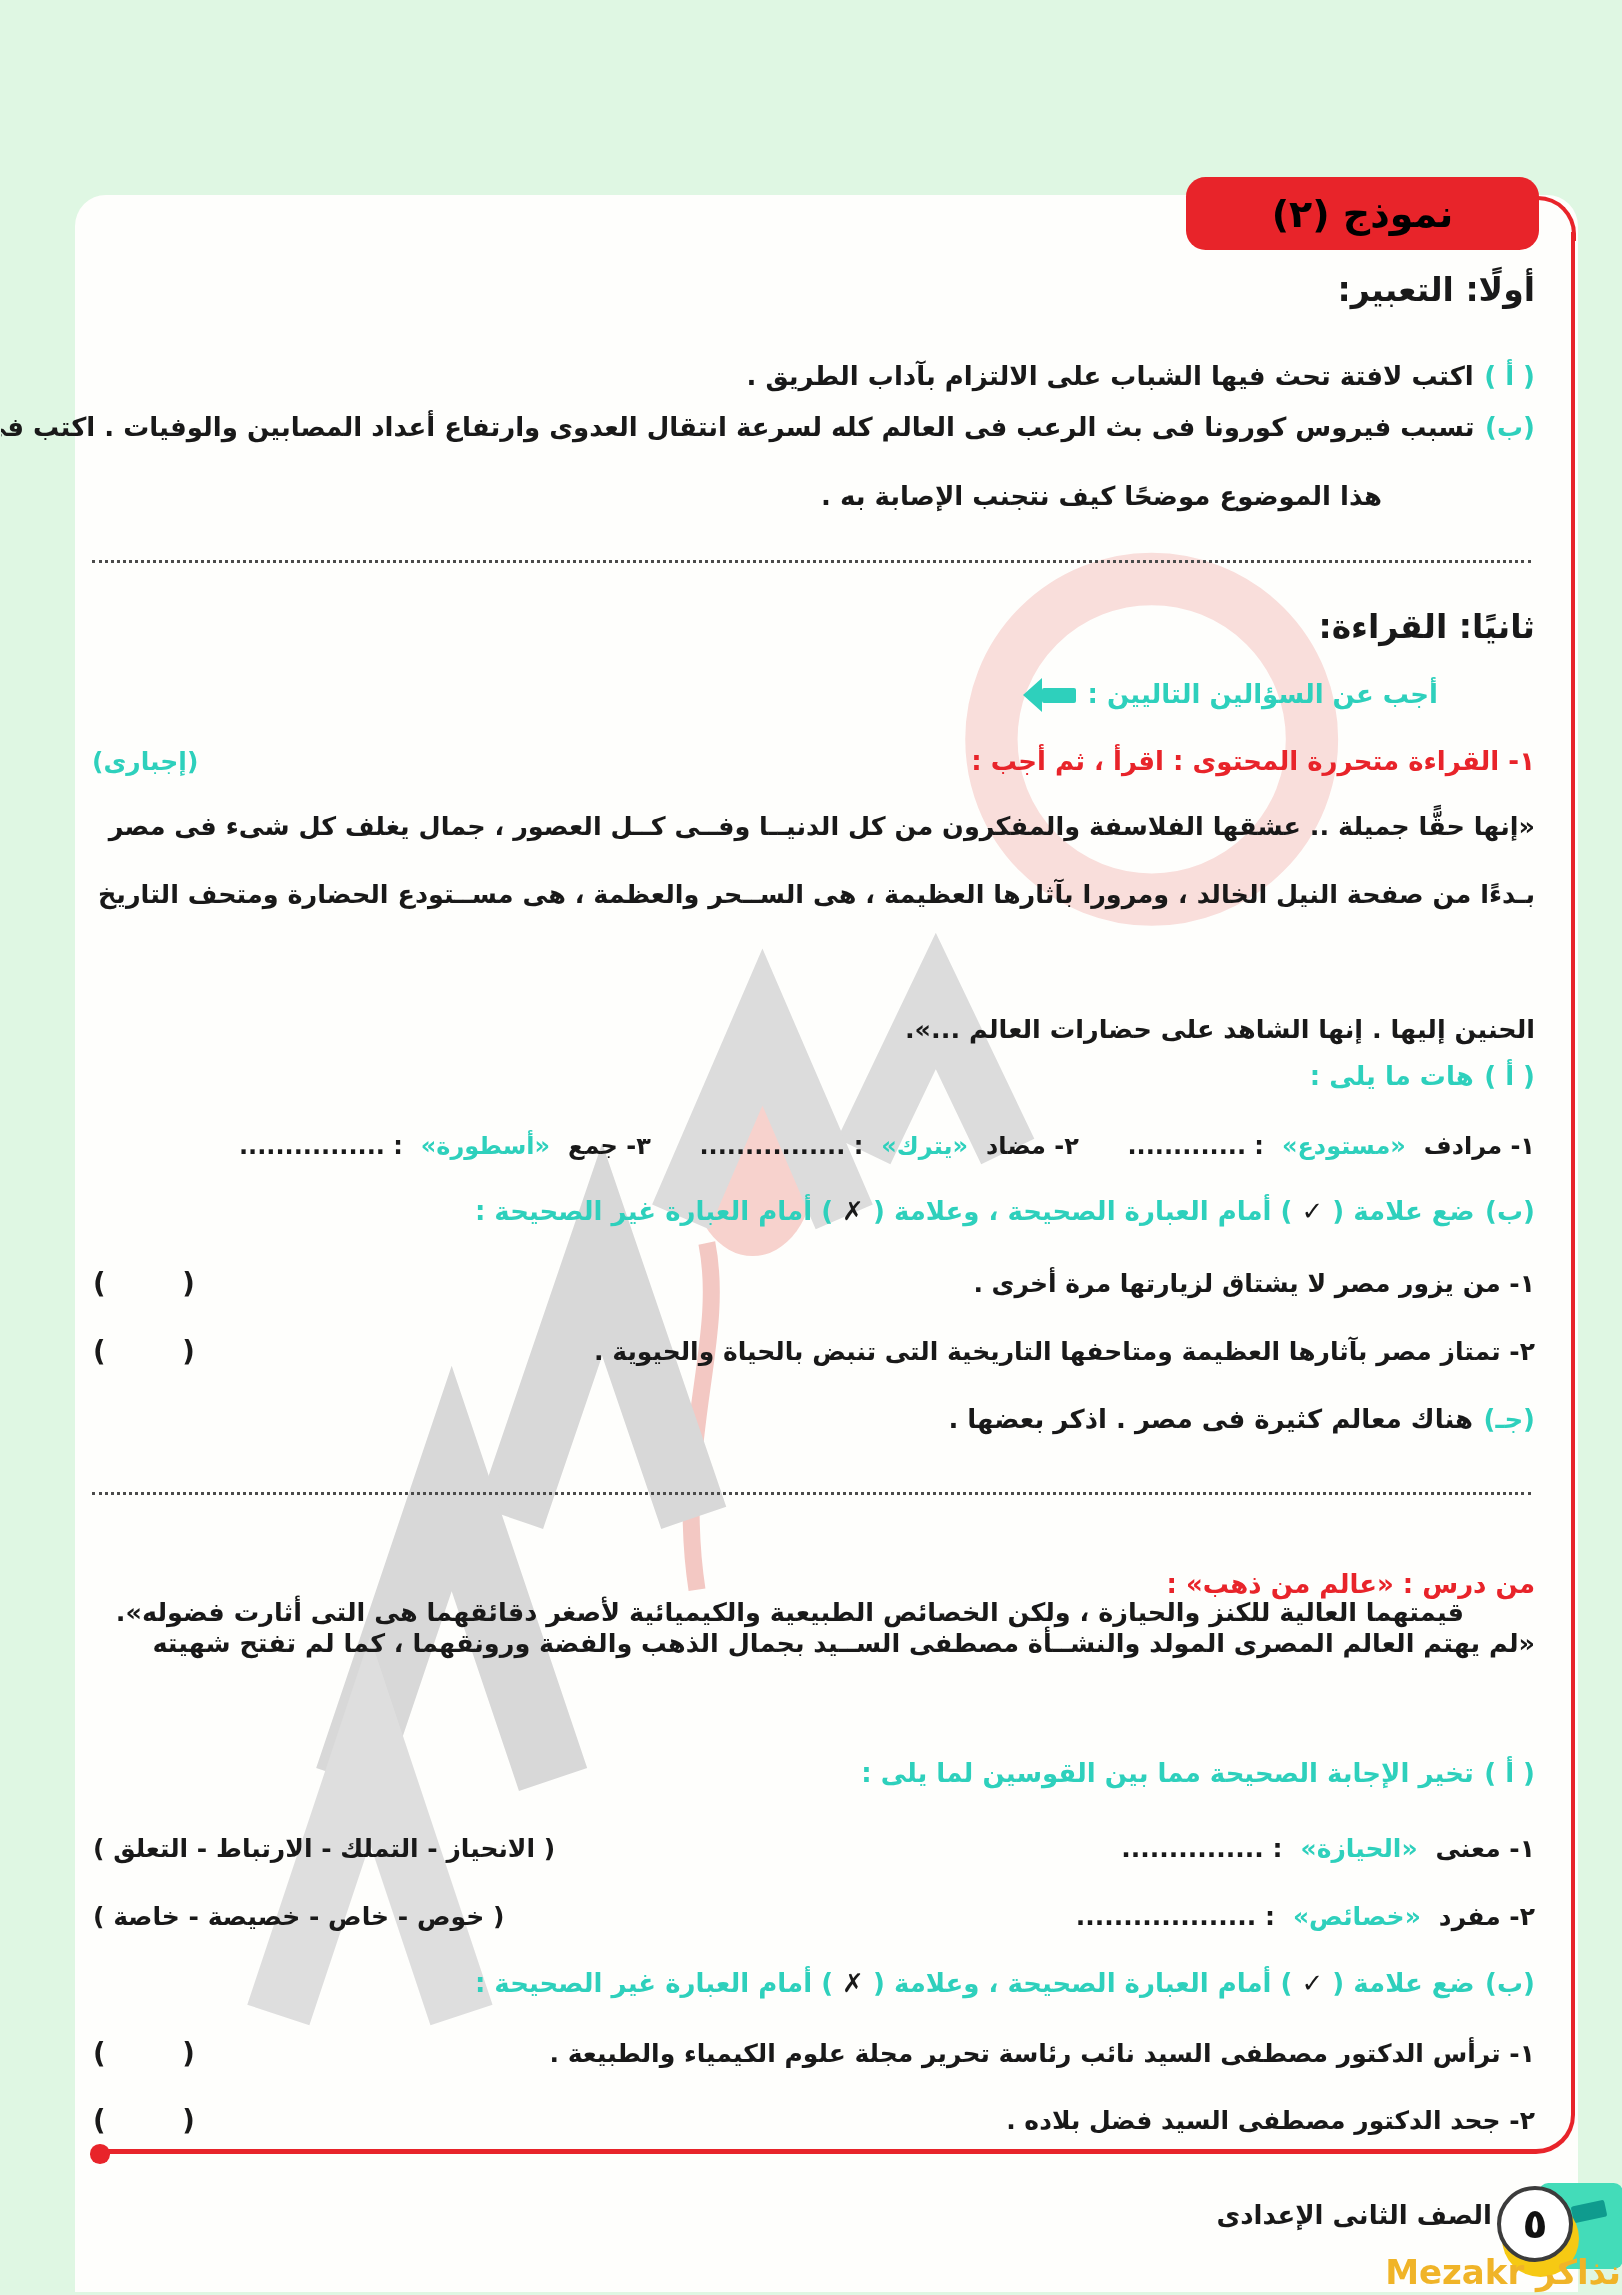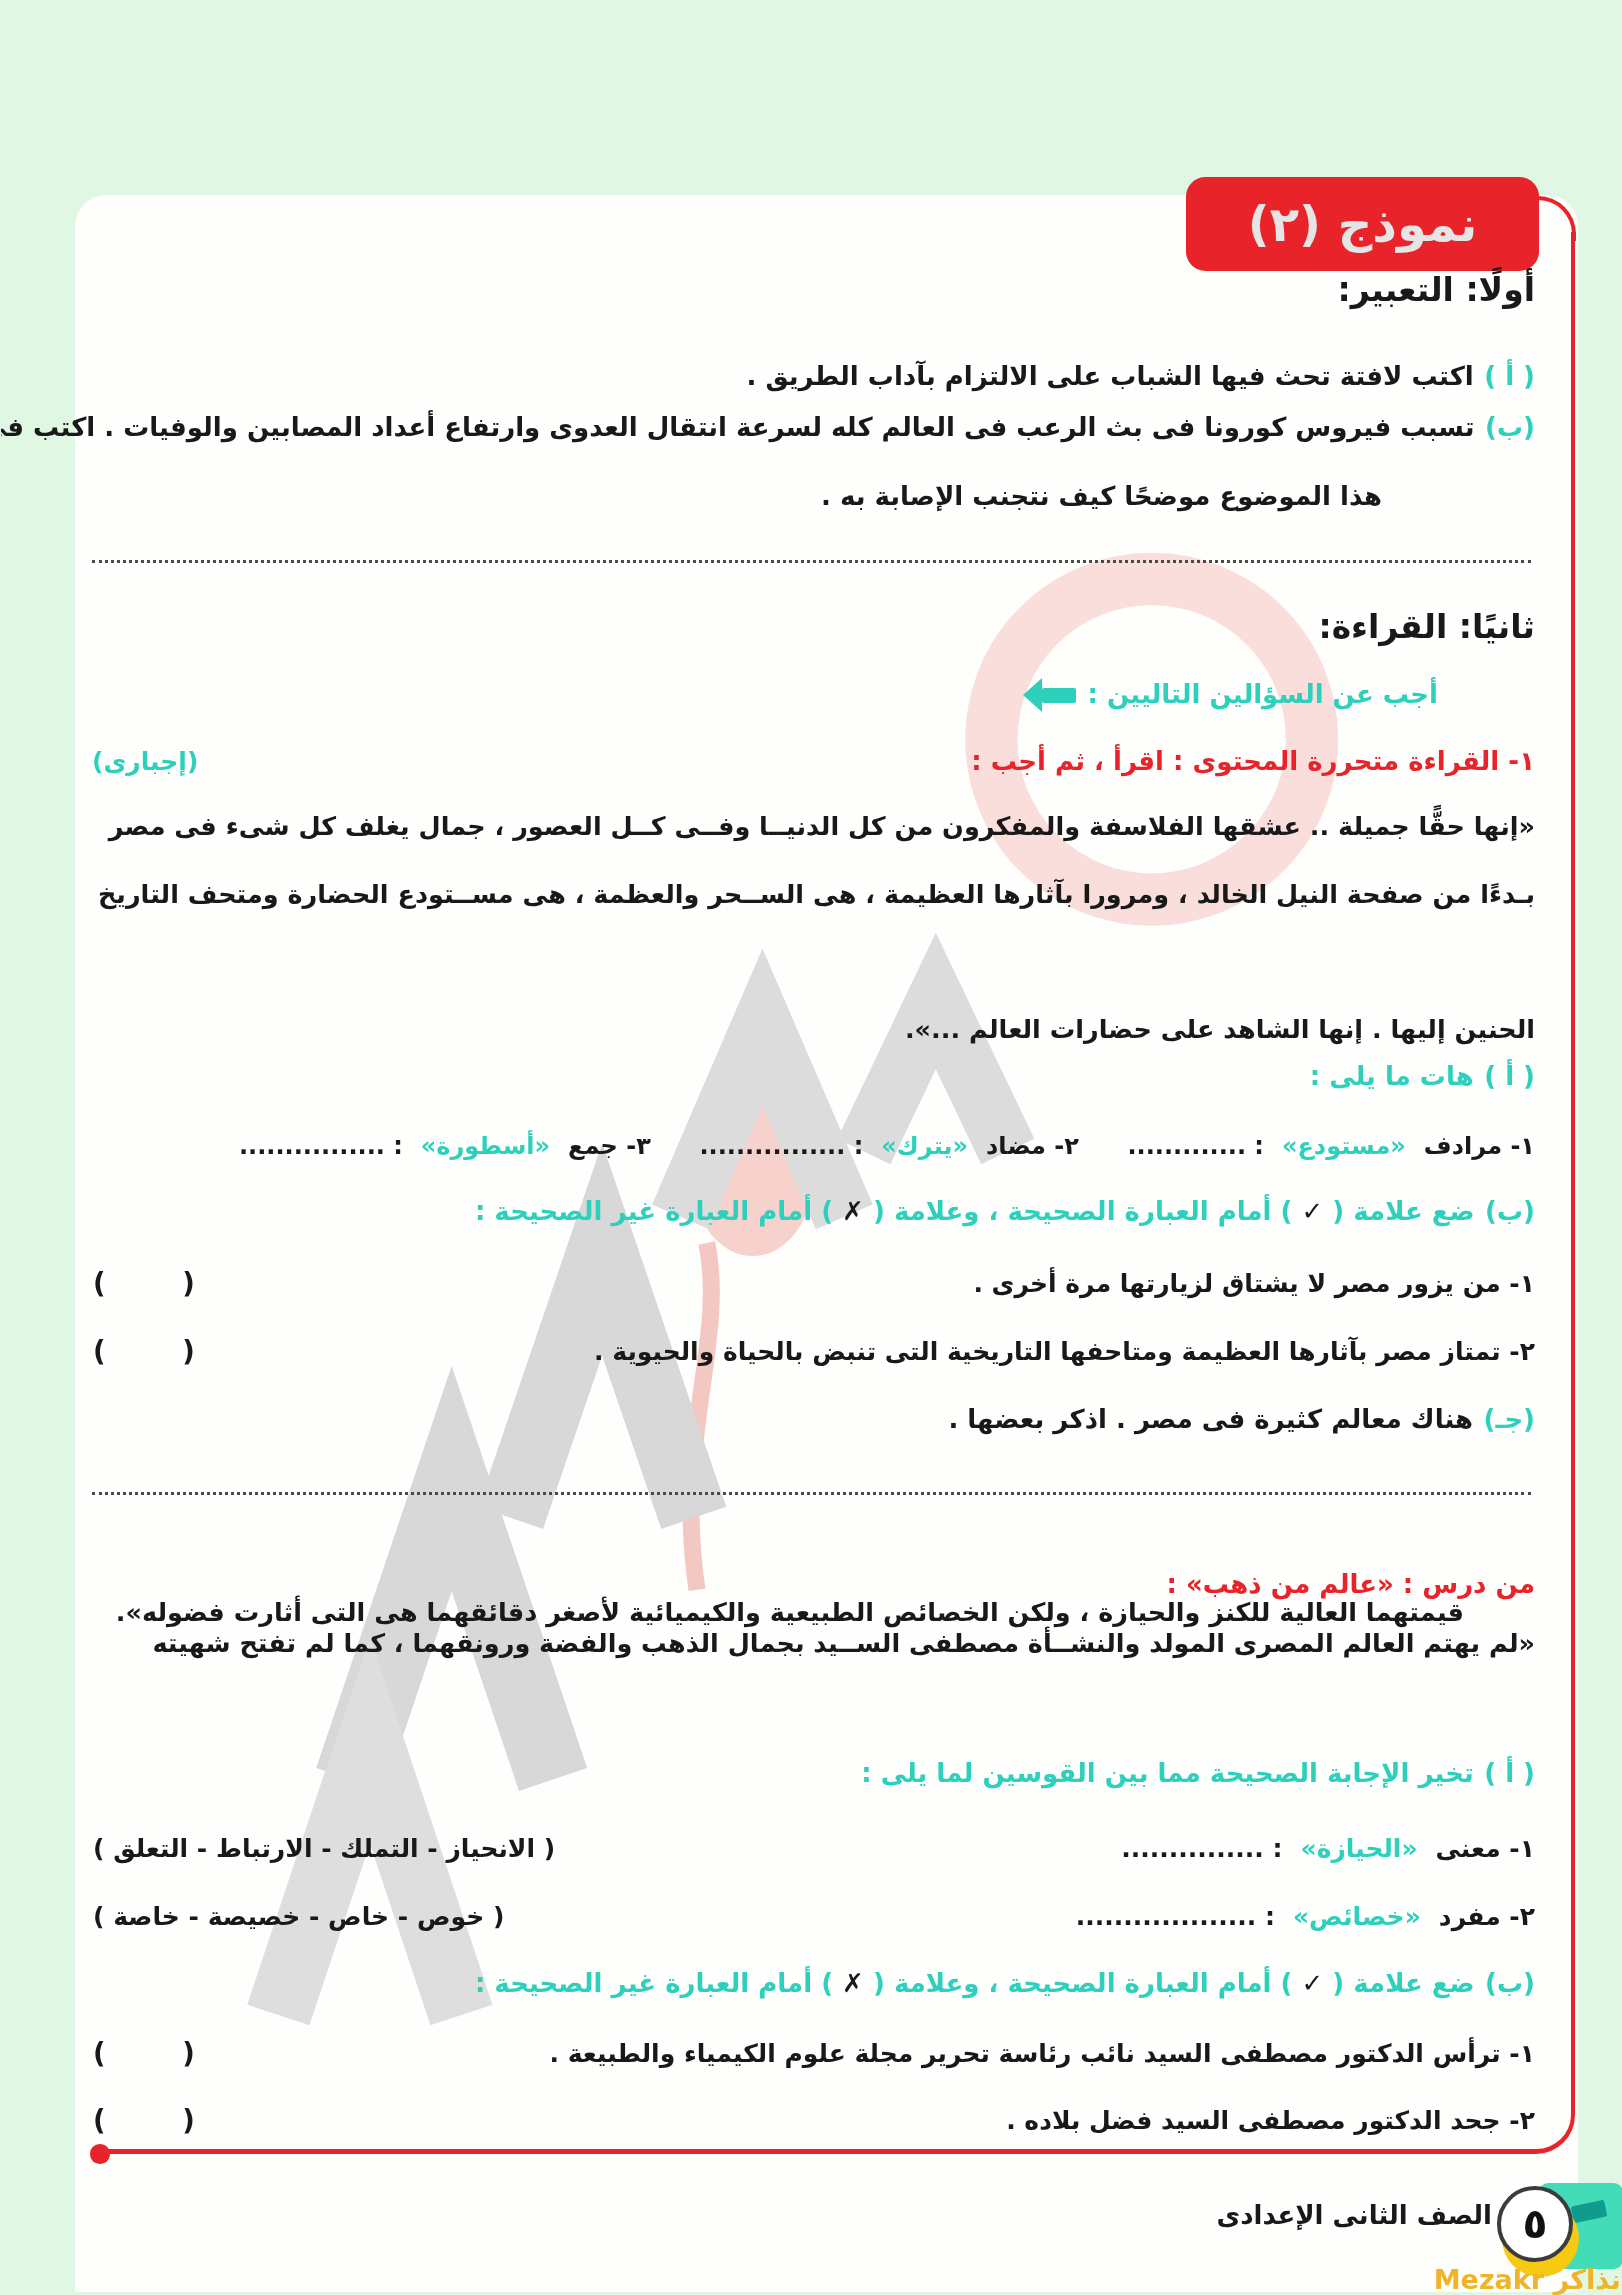--- a/index.html
+++ b/index.html
@@ -22,24 +22,24 @@
   .frame-arc{
     position:absolute;left:1531px;top:196px;width:41px;height:41px;
     border-top:4.6px solid #e8242a;border-right:4.6px solid #e8242a;
     border-top-right-radius:38px;z-index:2;
   }
   .frame-dot{
     position:absolute;left:90px;top:2144px;width:19.6px;height:19.6px;
     border-radius:50%;background:#e8242a;z-index:2;
   }
   .badge{
-    position:absolute;left:1186px;top:177px;width:353px;height:94px;
-    background:#e8242a;border-radius:19.6px;color:#e5e5e5;
+    position:absolute;left:1186px;top:177px;width:353px;height:73px;
+    background:#e8242a;border-radius:19.6px;color:#000000;
     display:flex;align-items:center;justify-content:center;
-    font-size:48px;font-weight:700;z-index:5;direction:rtl;
+    font-size:38px;font-weight:700;z-index:5;direction:rtl;
   }
   .row{
     position:absolute;right:88px;direction:rtl;text-align:right;
     white-space:nowrap;font-weight:700;color:#191919;z-index:6;
   }
   .h1{font-size:33px;}
   .t40{font-size:26px;}
   .t39{font-size:25.5px;}
   .t38{font-size:25px;}
   .t37{font-size:24px;}
@@ -88,23 +88,22 @@
     border-radius:50%;background:#f6c913;z-index:4;
   }
   .page-circle{
     position:absolute;left:1497px;top:2186px;width:68px;height:68px;
     background:#ffffff;border:4.6px solid #3c3c3c;border-radius:50%;
     display:flex;align-items:center;justify-content:center;
     font-size:41px;font-weight:700;color:#111111;z-index:5;
   }
   .brand{
     position:absolute;left:1480px;top:2252px;width:141px;text-align:left;
-    font-size:27px;font-weight:700;color:#f0b428;z-index:6;direction:rtl;
+    font-size:34px;font-weight:700;color:#f0b428;z-index:6;direction:rtl;
     white-space:nowrap;
-    margin-top:12px;
   }
 </style>
 </head>
 <body>
 
 <div class="page">
 
   <div class="card"></div>
 
   <svg class="watermark" width="1623" height="2295" viewBox="0 0 2480 3508">

